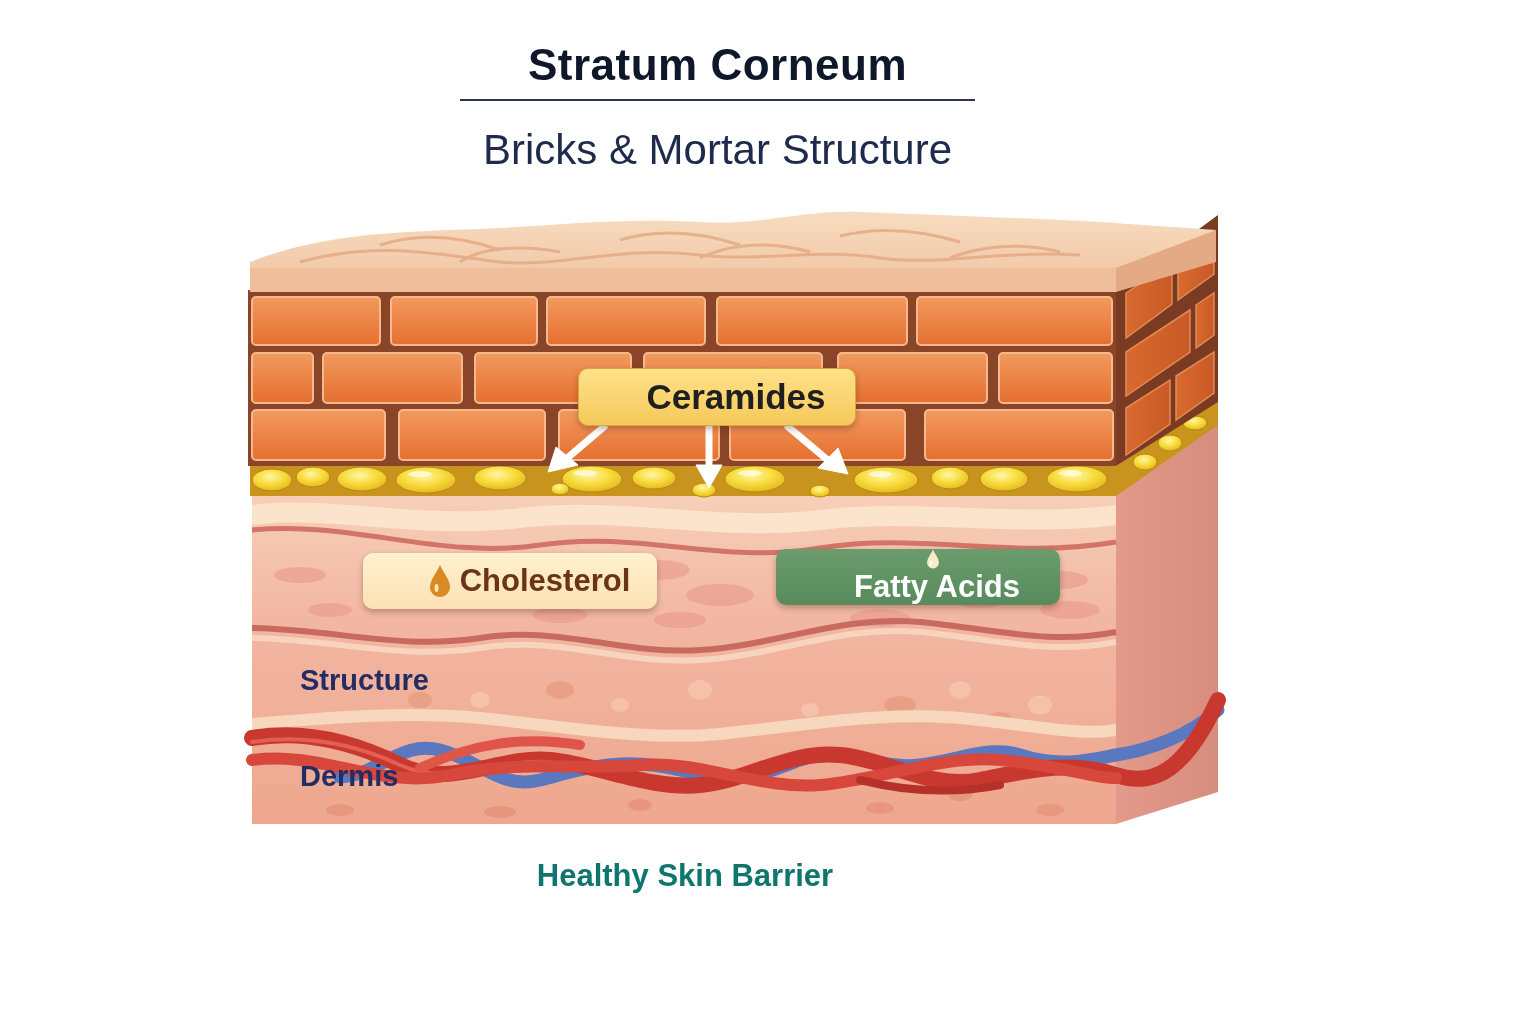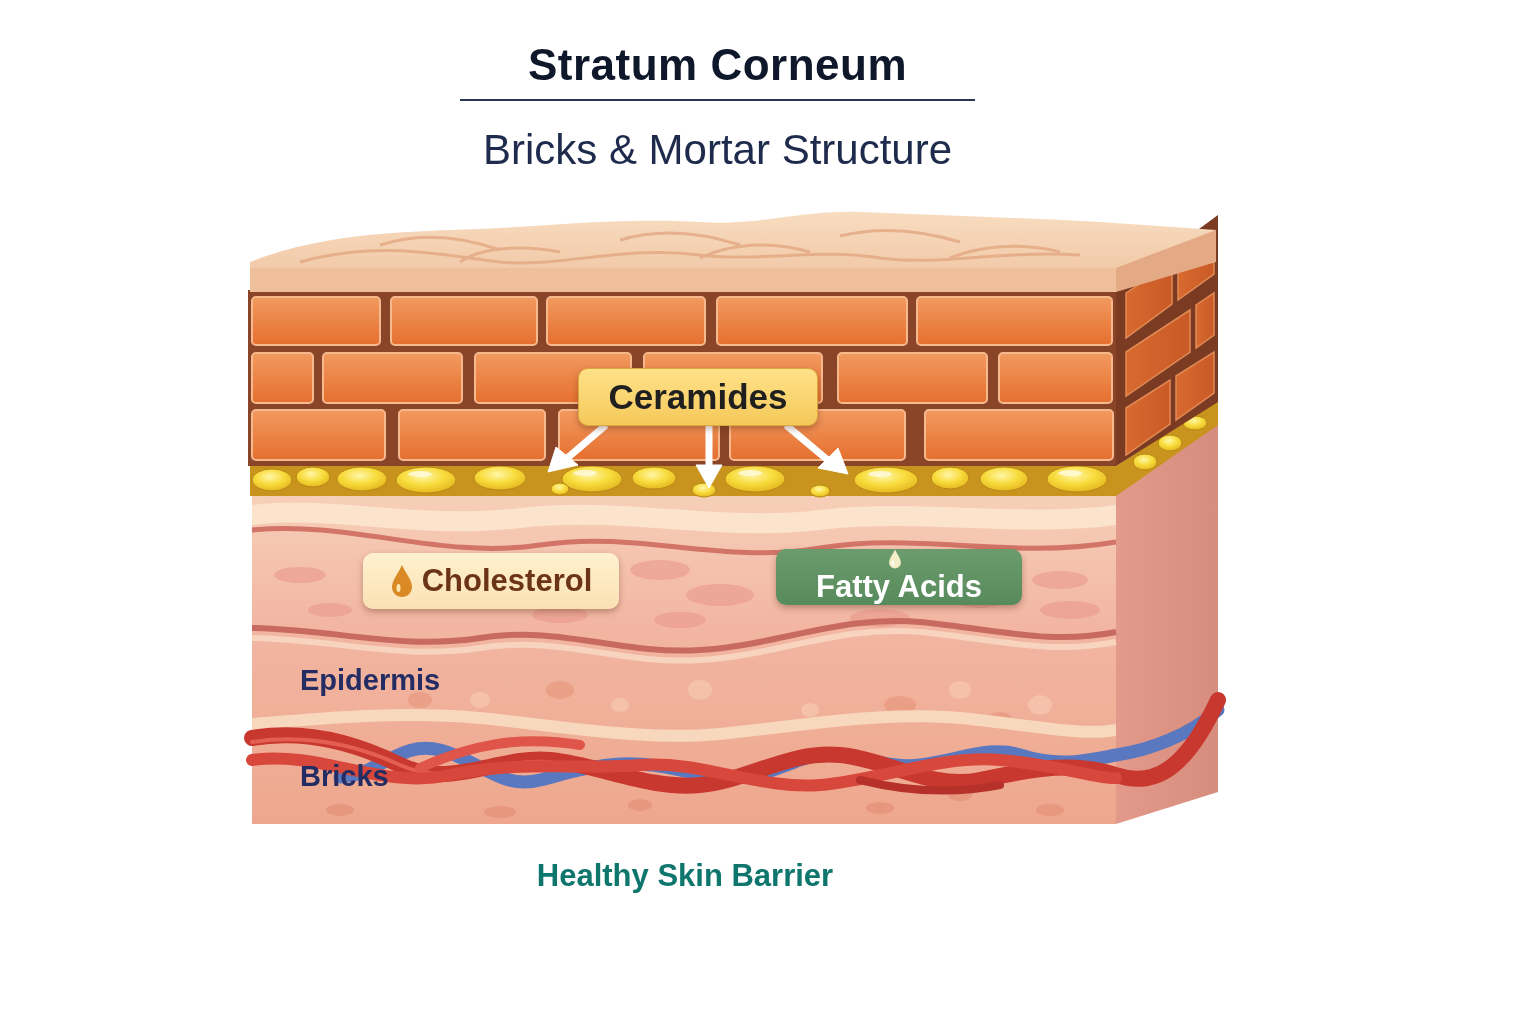--- a/index.html
+++ b/index.html
@@ -23,20 +23,21 @@
     }
     .caption {
       position: absolute; left: 460px; width: 450px; top: 858px;
       text-align: center; font-size: 31px; font-weight: bold; color: #0f766e;
     }
     svg.diagram { position: absolute; left: 0; top: 0; }
     .label-box {
       position: absolute; display: flex; align-items: center; justify-content: center;
       border-radius: 10px; box-shadow: 0 3px 6px rgba(80,40,20,0.35);
       font-weight: bold;
+      padding-left: 38px;
     }
     .ceramides-box {
       left: 578px; top: 368px; width: 238px; height: 56px;
       background: linear-gradient(#ffe189, #f5c95a); color: #1f1f1f; font-size: 35px;
       border: 1px solid #d9a73a;
     }
     .chol-box {
       left: 363px; top: 547px; width: 256px; height: 56px;
       background: linear-gradient(#fff1cf, #fbe1b4); color: #6b3418; font-size: 31px; margin-top: 6px;
     }
@@ -255,16 +256,16 @@
 </div>
 
 <div class="label-box fatty-box">
   <svg class="drop" viewBox="0 0 24 34">
     <path d="M12,1 C16,10 22,16 22,23 C22,29 17,33 12,33 C7,33 2,29 2,23 C2,16 8,10 12,1 Z" fill="#f4eec6"></path>
     <ellipse cx="8.5" cy="24" rx="2" ry="4" fill="#ffffff"></ellipse>
   </svg>
   <span>Fatty Acids</span>
 </div>
 
-<div class="layer-label epidermis">Epidermis</div>
-<div class="layer-label dermis">Bricks</div>
+<div class="layer-label epidermis">Structure</div>
+<div class="layer-label dermis">Dermis</div>
 
 <div class="caption">Healthy Skin Barrier</div>
 
 </body></html>

